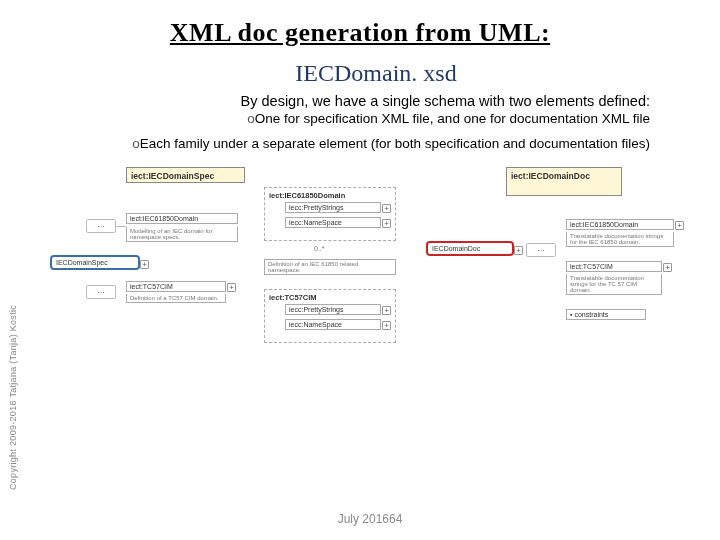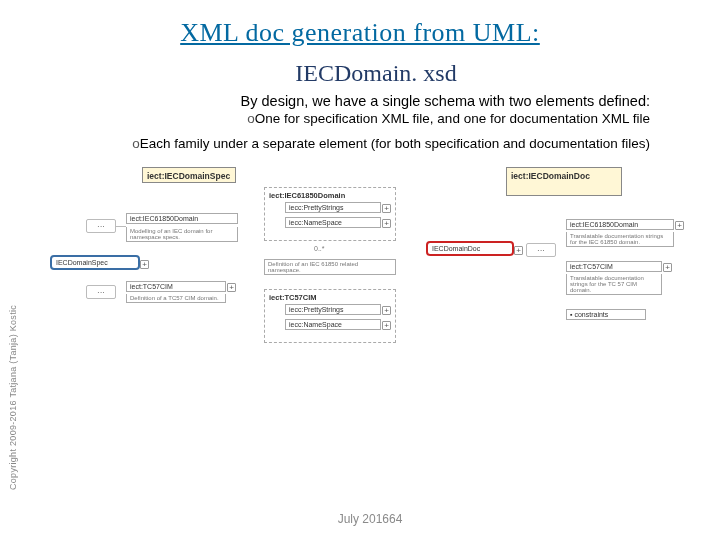--- a/index.html
+++ b/index.html
@@ -8,25 +8,26 @@
     width: 720px;
     height: 540px;
     font-family: Arial, Helvetica, sans-serif;
     background: #fff;
     position: relative;
     overflow: hidden;
   }
   .title {
     font-family: Georgia, 'Times New Roman', serif;
     font-size: 26px;
-    color: #0369a1;
+    color: #000000;
     text-align: center;
     padding-top: 18px;
     text-decoration: underline;
     letter-spacing: 0.5px;
+    font-weight: bold;
   }
   .subtitle {
     font-family: Georgia, 'Times New Roman', serif;
     font-size: 24px;
     color: #223a66;
     text-align: center;
     margin-top: 12px;
     margin-left: 32px;
   }
   .section {
@@ -147,21 +148,21 @@
 </div>
 
 <div class="section">
   <ul class="outline">
     <li>Each family under a separate element (for both specification and documentation files)</li>
   </ul>
 </div>
 
 <div class="diagram-wrap">
 
-  <div class="box root" style="left:96px; top:8px; width:94px; height:16px;">
+  <div class="box root" style="left:80px; top:8px; width:119px; height:16px;">
     <span class="lbl">iect:IECDomainSpec</span>
   </div>
 
   <div class="mini" style="left:80px; top:54px; width:112px;">
     <span>iect:IEC61850Domain</span>
   </div>
   <div class="mini" style="left:80px; top:68px; width:112px; font-size:6px; color:#777; border-top:none;">Modelling of an IEC domain for namespace specs.</div>
 
   <div class="choice" style="left:40px; top:60px;">···</div>
   <div class="hline" style="left:70px; top:67px; width:10px;"></div>

